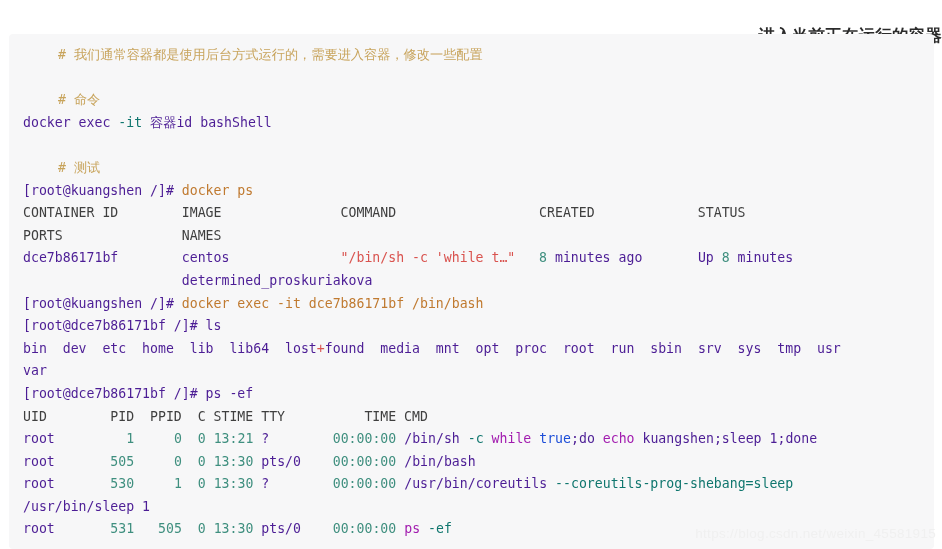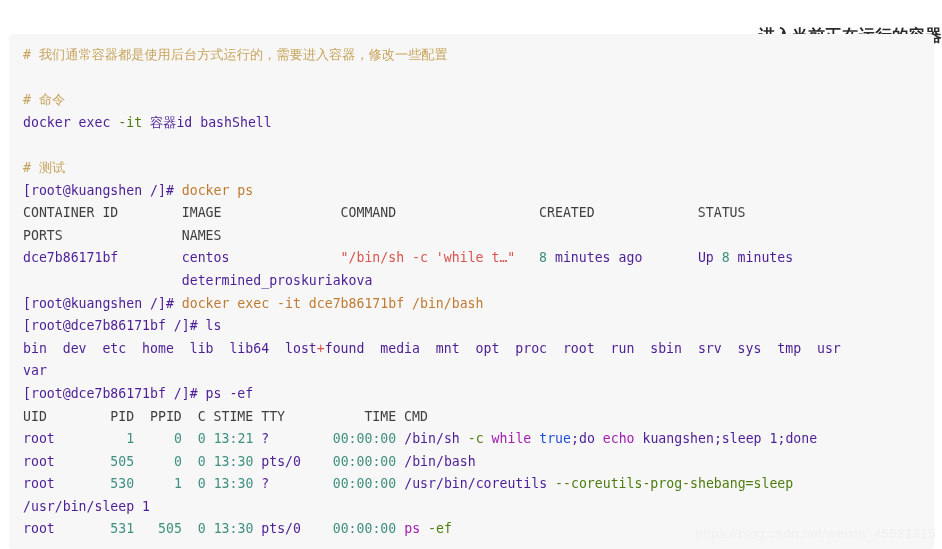--- a/index.html
+++ b/index.html
@@ -49,24 +49,24 @@
     font-size: 13.2px;
     line-height: 22.6px;
     color: #3f3f3f;
     white-space: pre;
     letter-spacing: 0px;
   }
   .line { white-space: pre; min-height: 22.6px; }
   .blank { height: 22.6px; }
 
   
-  .c-comment { color: #c8a45c; }
+  .c-comment { color: #c8a45c; margin-left: 35px; }
   .c-default { color: #4c1d95; }
   .c-cmd     { color: #c07a30; margin-top: 28px; }
-  .c-flag    { color: #4d7c0f; }
+  .c-flag    { color: #0f766e; }
   .c-str     { color: #d9534f; }
   .c-num     { color: #3f8f7f; }
   .c-kw      { color: #a21caf; }
   .c-teal    { color: #1d4ed8; }
   .c-plus    { color: #d9534f; }
   .c-head    { color: #3f3f3f; }
 
   .watermark {
     position: absolute;
     right: 6px;

